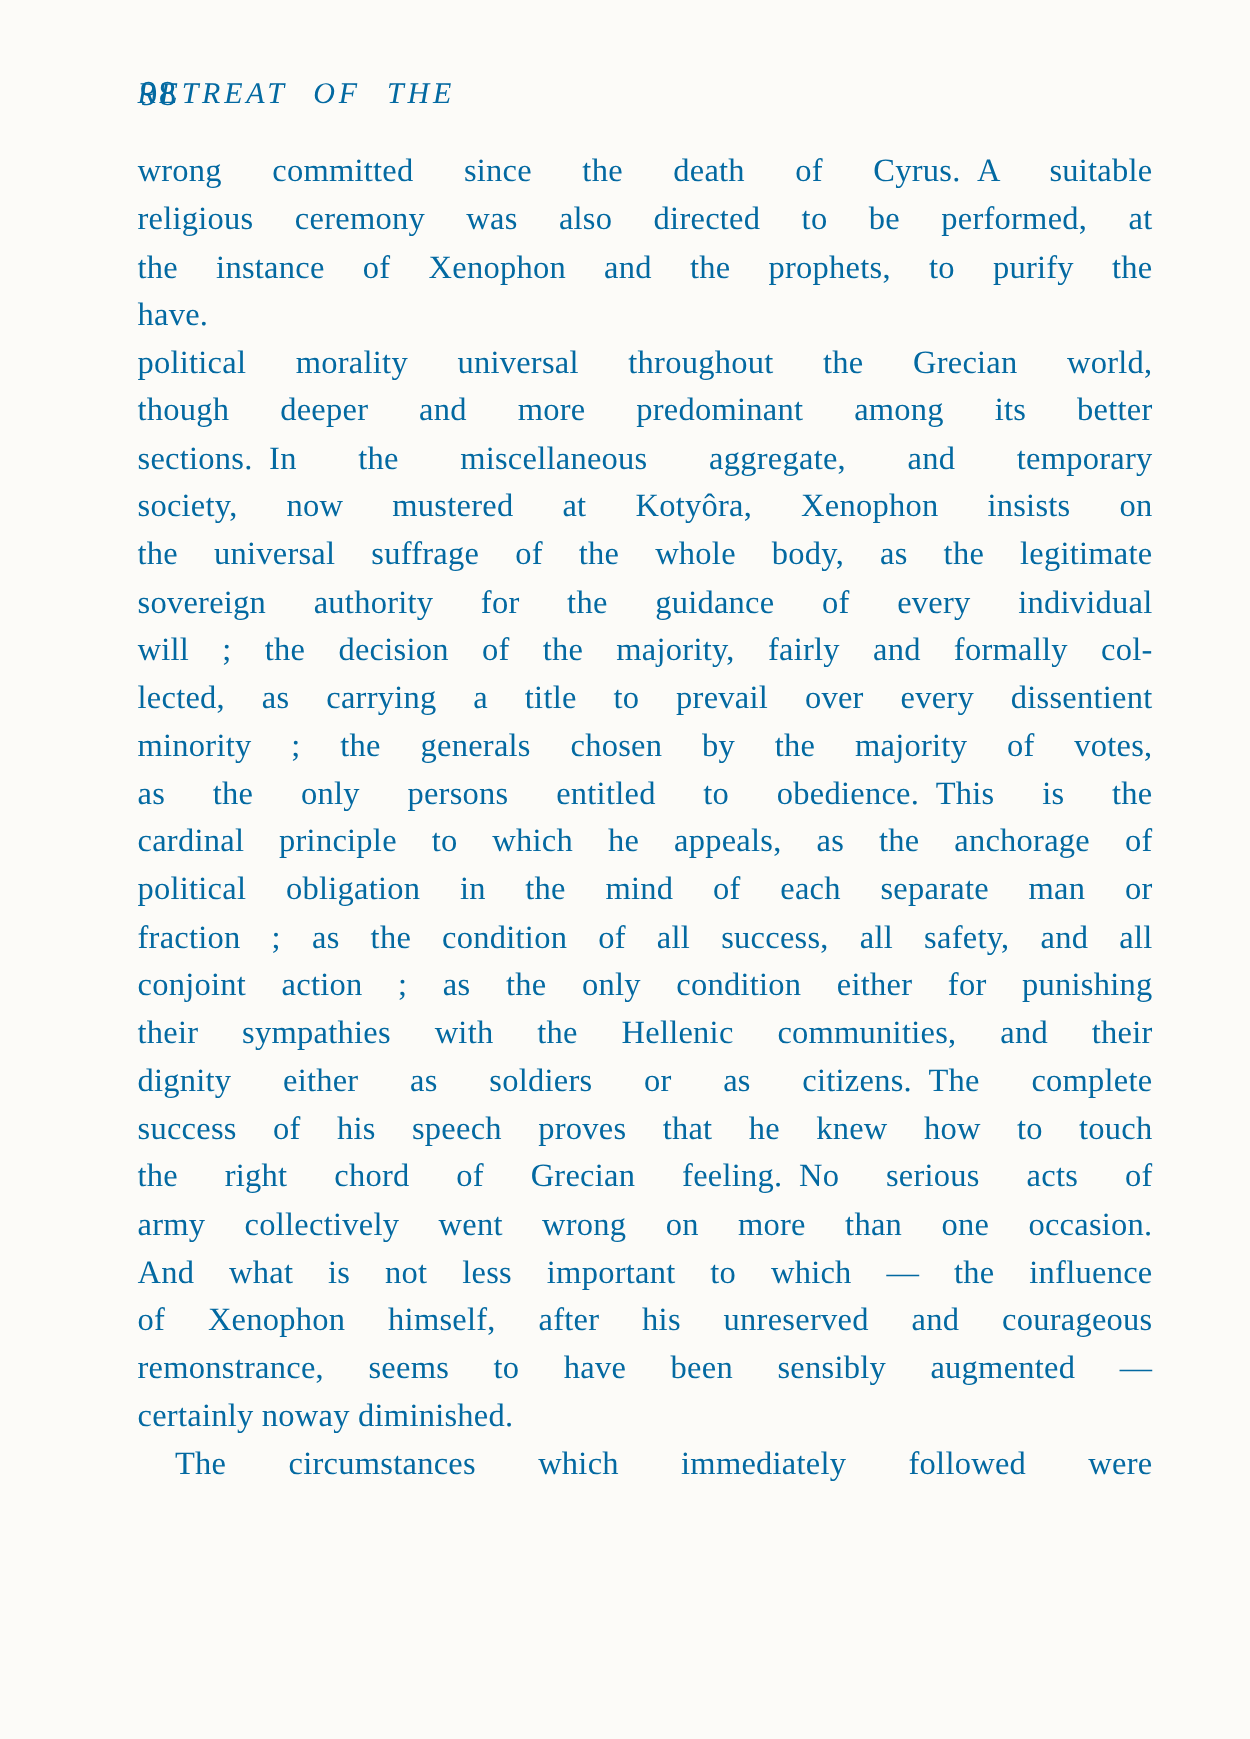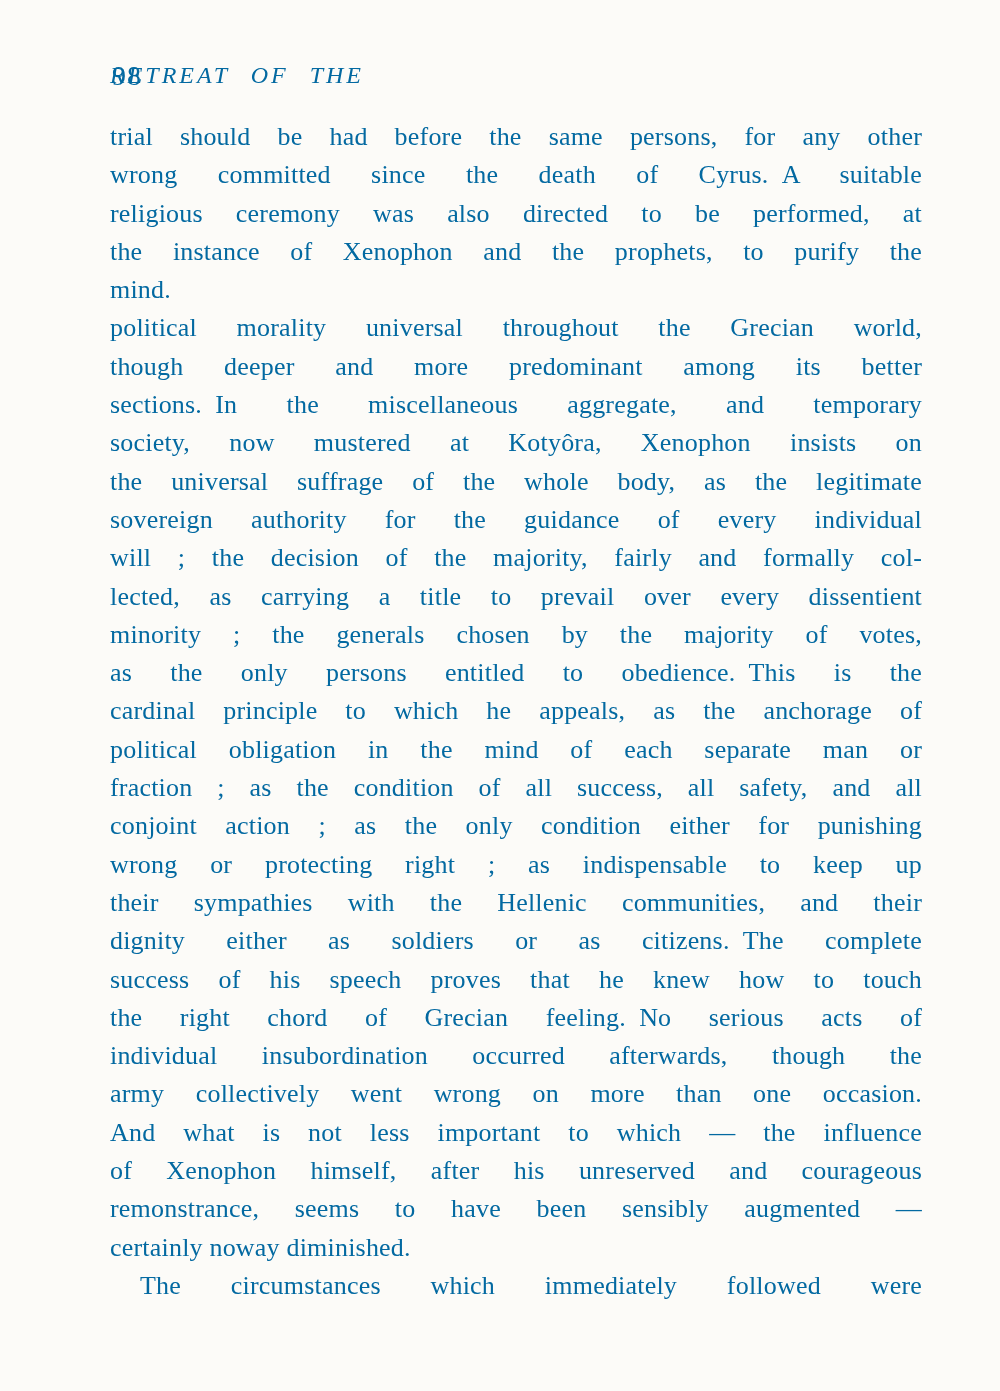--- a/index.html
+++ b/index.html
@@ -70,47 +70,44 @@
 
 <div class="page">
 
   <div class="header">
     <span class="page-number">98</span>
     <span class="running-header">RETREAT OF THE</span>
   </div>
 
   <div class="body-text">
       <div class="paragraph">
-        <div class="line">trial should be had before the same persons, for any other</div>
         <div class="line">wrong committed since the death of Cyrus. A suitable</div>
         <div class="line">religious ceremony was also directed to be performed, at</div>
         <div class="line">the instance of Xenophon and the prophets, to purify the</div>
-        <div class="line no-stretch">mind.</div>
+        <div class="line no-stretch">have.</div>
       </div>
       <div class="paragraph">
         <div class="line">political morality universal throughout the Grecian world,</div>
         <div class="line">though deeper and more predominant among its better</div>
         <div class="line">sections. In the miscellaneous aggregate, and temporary</div>
         <div class="line">society, now mustered at Kotyôra, Xenophon insists on</div>
         <div class="line">the universal suffrage of the whole body, as the legitimate</div>
         <div class="line">sovereign authority for the guidance of every individual</div>
         <div class="line">will ; the decision of the majority, fairly and formally col-</div>
         <div class="line">lected, as carrying a title to prevail over every dissentient</div>
         <div class="line">minority ; the generals chosen by the majority of votes,</div>
         <div class="line">as the only persons entitled to obedience. This is the</div>
         <div class="line">cardinal principle to which he appeals, as the anchorage of</div>
         <div class="line">political obligation in the mind of each separate man or</div>
         <div class="line">fraction ; as the condition of all success, all safety, and all</div>
         <div class="line">conjoint action ; as the only condition either for punishing</div>
-        <div class="line">wrong or protecting right ; as indispensable to keep up</div>
         <div class="line">their sympathies with the Hellenic communities, and their</div>
         <div class="line">dignity either as soldiers or as citizens. The complete</div>
         <div class="line">success of his speech proves that he knew how to touch</div>
         <div class="line">the right chord of Grecian feeling. No serious acts of</div>
-        <div class="line">individual insubordination occurred afterwards, though the</div>
         <div class="line">army collectively went wrong on more than one occasion.</div>
         <div class="line">And what is not less important to which — the influence</div>
         <div class="line">of Xenophon himself, after his unreserved and courageous</div>
         <div class="line">remonstrance, seems to have been sensibly augmented —</div>
         <div class="line no-stretch">certainly noway diminished.</div>
       </div>
       <div class="paragraph">
         <div class="line indent">The circumstances which immediately followed were</div>
       </div>
     </div>

